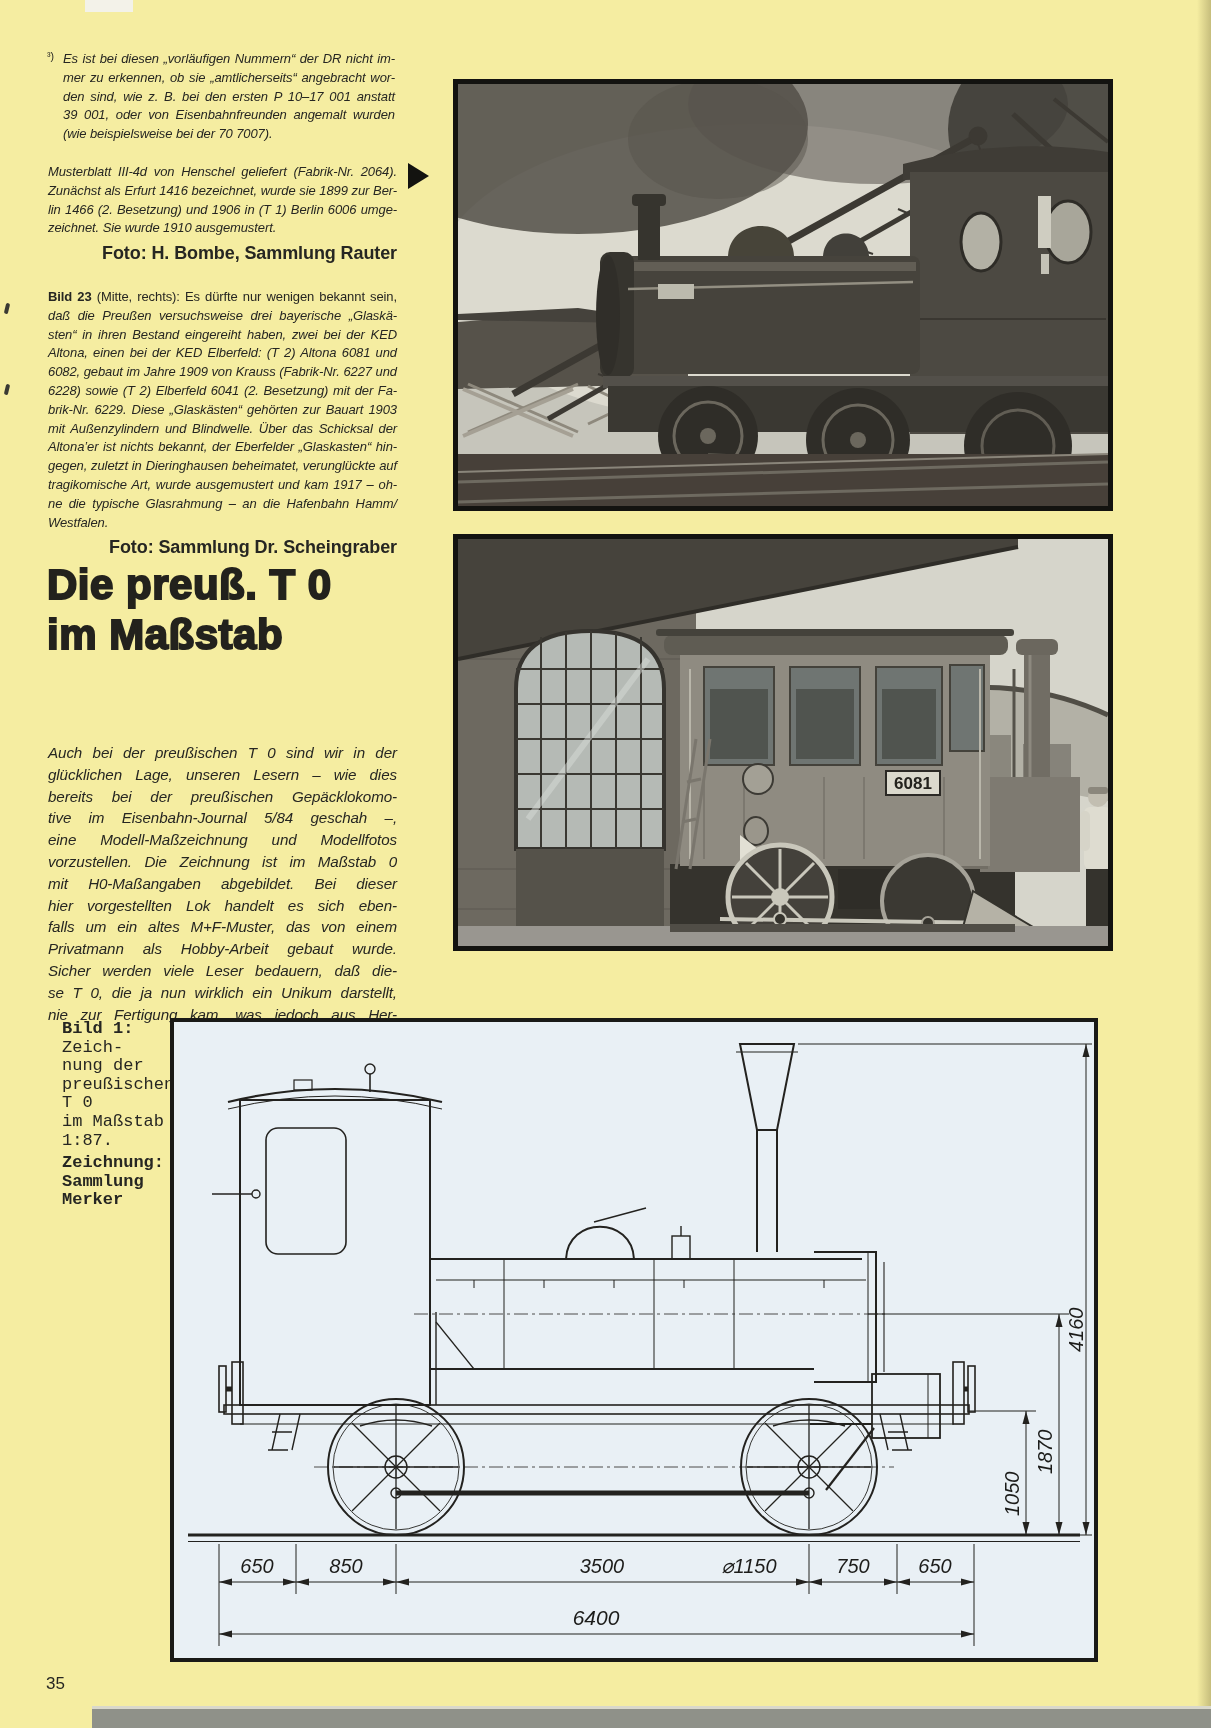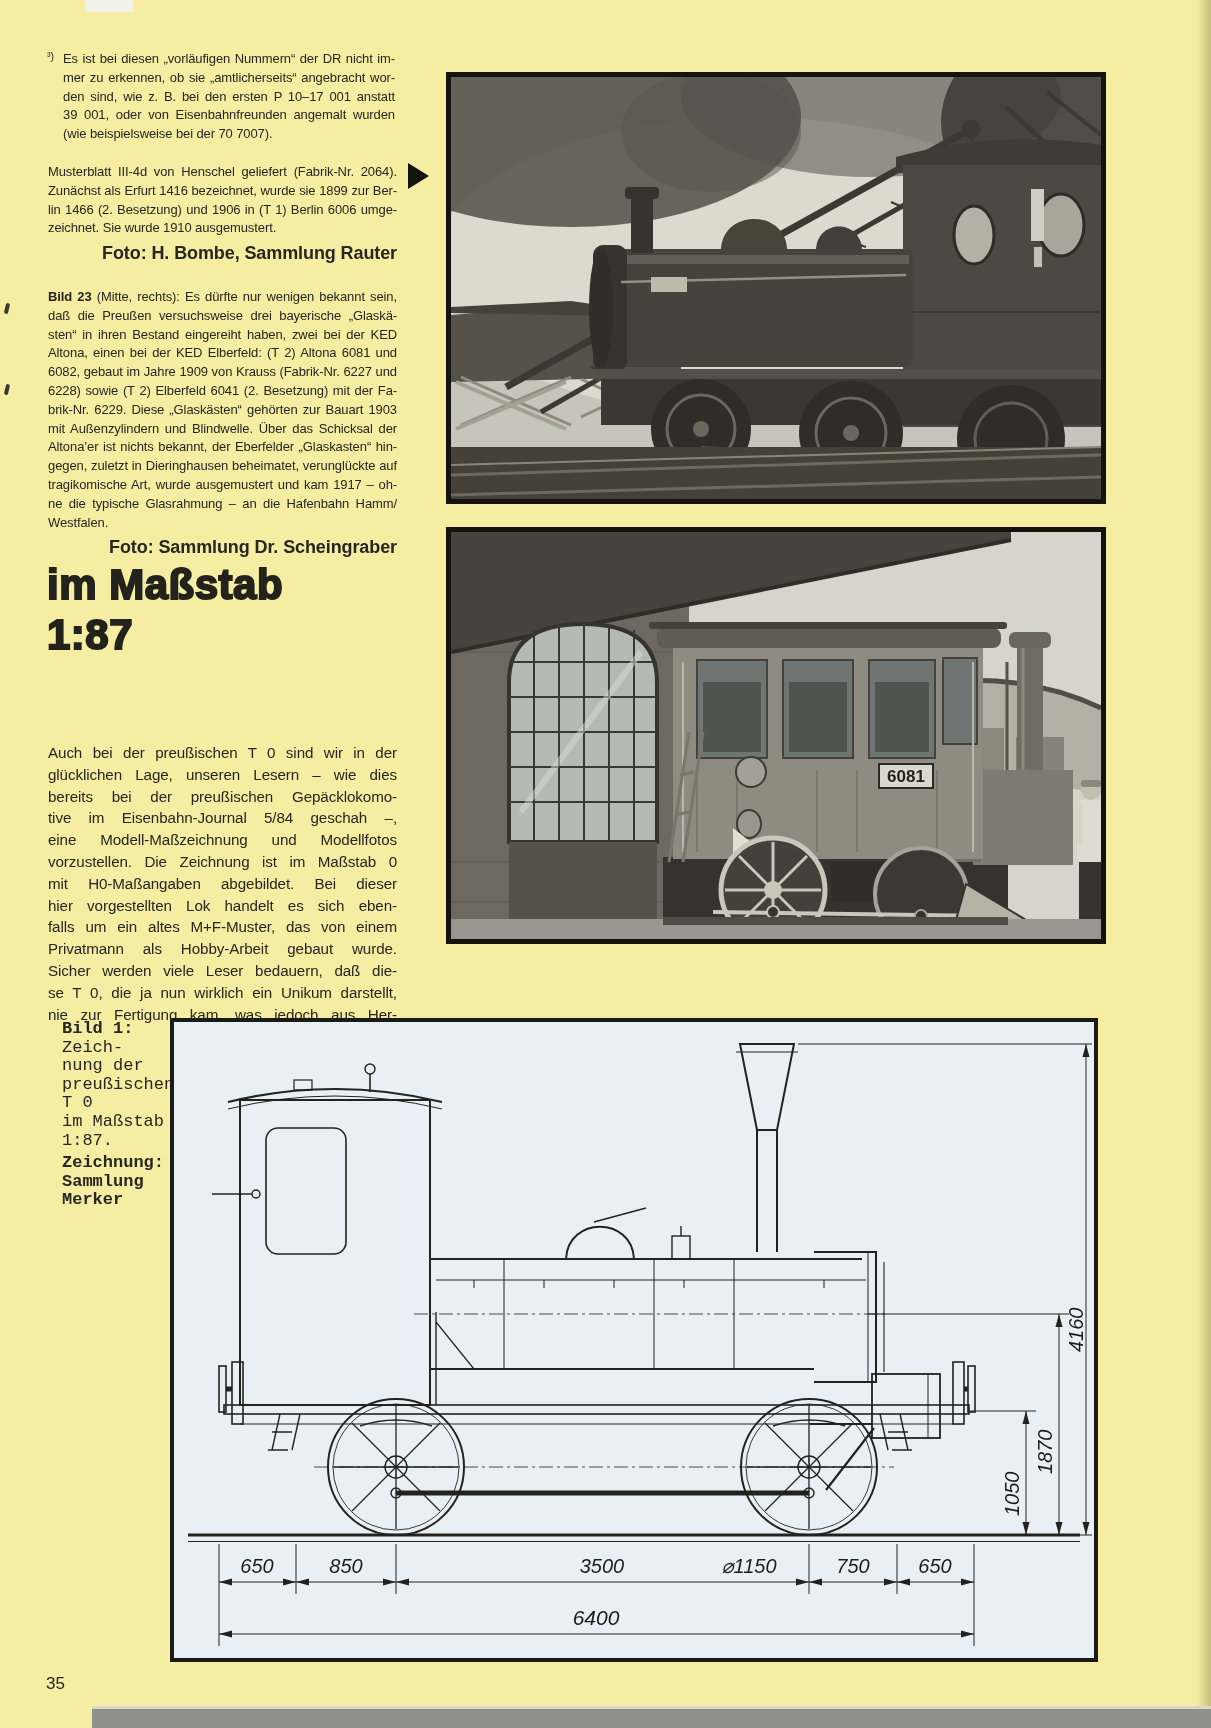--- a/index.html
+++ b/index.html
@@ -3,34 +3,34 @@
 <meta charset="utf-8">
 <style>
   html,body{margin:0;padding:0;background:#6f6e66;}
   .page{position:relative;width:1211px;height:1728px;background:#f5eda1;overflow:hidden;
         font-family:"Liberation Sans",sans-serif;color:#262622;}
   .abs{position:absolute;}
   
   .capfont{font-size:13px;line-height:18.8px;letter-spacing:-0.1px;}
   .cap{left:48px;width:349px;}
   .jl{text-align:justify;text-align-last:justify;}
-  .lines>div{text-align:justify;text-align-last:justify;}
+  .lines>div{text-align:justify;text-align-last:justify;font-style:italic;}
   .endshort>div:last-child{text-align-last:left;}
   .credit{font-weight:bold;text-align:right;margin-top:6px;font-size:18px;}
   
   .headline{left:47px;top:560px;width:360px;font-size:42px;line-height:50px;font-weight:bold;
             color:#23221d;-webkit-text-stroke:2px #23221d;letter-spacing:.5px;}
   
   .bodytext{left:48px;top:742px;width:349px;font-size:15.2px;line-height:21.8px;letter-spacing:-0.1px;}
   
   .b1cap{left:62px;top:1020px;width:106px;font-size:17px;line-height:18.6px;font-family:Liberation Mono, monospace;}
   .credit-lines{margin-top:4px;}
   .credit-lines div{font-weight:bold;text-align:left;}
   
-  .photo{border:5px solid #131310;background:#fde047;box-sizing:border-box;margin:9px;}
+  .photo{border:5px solid #131310;background:#fde047;box-sizing:border-box;margin:16px;}
   .photo svg{display:block;width:100%;height:100%;}
   
   .panel{left:170px;top:1018px;width:928px;height:644px;border:4px solid #1a1a17;
          background:#e9f0f5;box-sizing:border-box;}
   .panel svg{display:block;width:100%;height:100%;}
   
   .ptr{left:408px;top:163px;width:0;height:0;border-top:13px solid transparent;
        border-bottom:13px solid transparent;border-left:21px solid #131310;}
   .pagenum{left:46px;top:1674px;font-size:17px;}
   .fnwrap{left:63px;top:50px;width:332px;}
@@ -86,22 +86,22 @@
         <div>Altona’er ist nichts bekannt, der Eberfelder „Glaskasten“ hin-</div>
         <div>gegen, zuletzt in Dieringhausen beheimatet, verunglückte auf</div>
         <div>tragikomische Art, wurde ausgemustert und kam 1917 – oh-</div>
         <div>ne die typische Glasrahmung – an die Hafenbahn Hamm/</div>
         <div>Westfalen.</div>
       </div>
     <div class="credit">Foto: Sammlung Dr. Scheingraber</div>
   </div>
 
   <div class="abs headline">
+      <div>Die preuß. T 0</div>
       <div>im Maßstab</div>
-      <div>1:87</div>
     </div>
 
   <div class="abs bodytext lines">
       <div>Auch bei der preußischen T 0 sind wir in der</div>
       <div>glücklichen Lage, unseren Lesern – wie dies</div>
       <div>bereits bei der preußischen Gepäcklokomo-</div>
       <div>tive im Eisenbahn-Journal 5/84 geschah –,</div>
       <div>eine Modell-Maßzeichnung und Modellfotos</div>
       <div>vorzustellen. Die Zeichnung ist im Maßstab 0</div>
       <div>mit H0-Maßangaben abgebildet. Bei dieser</div>

